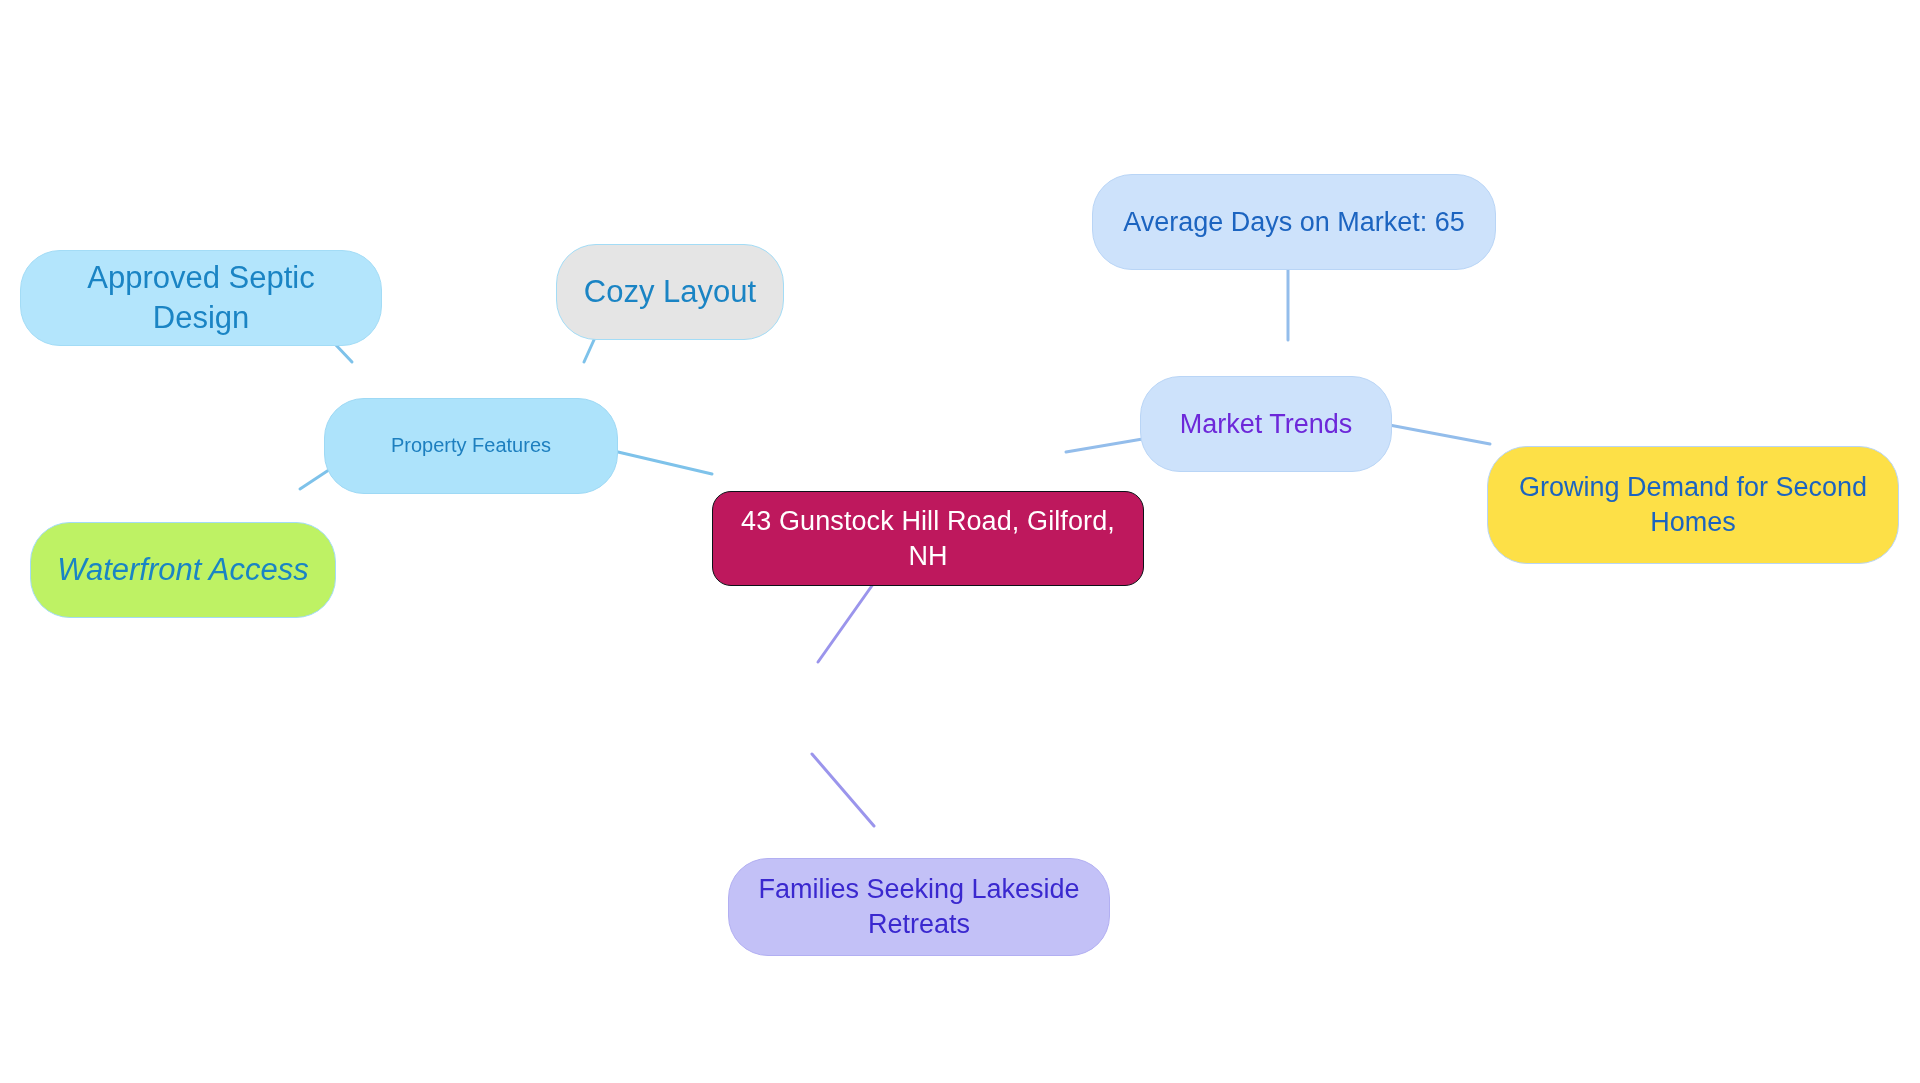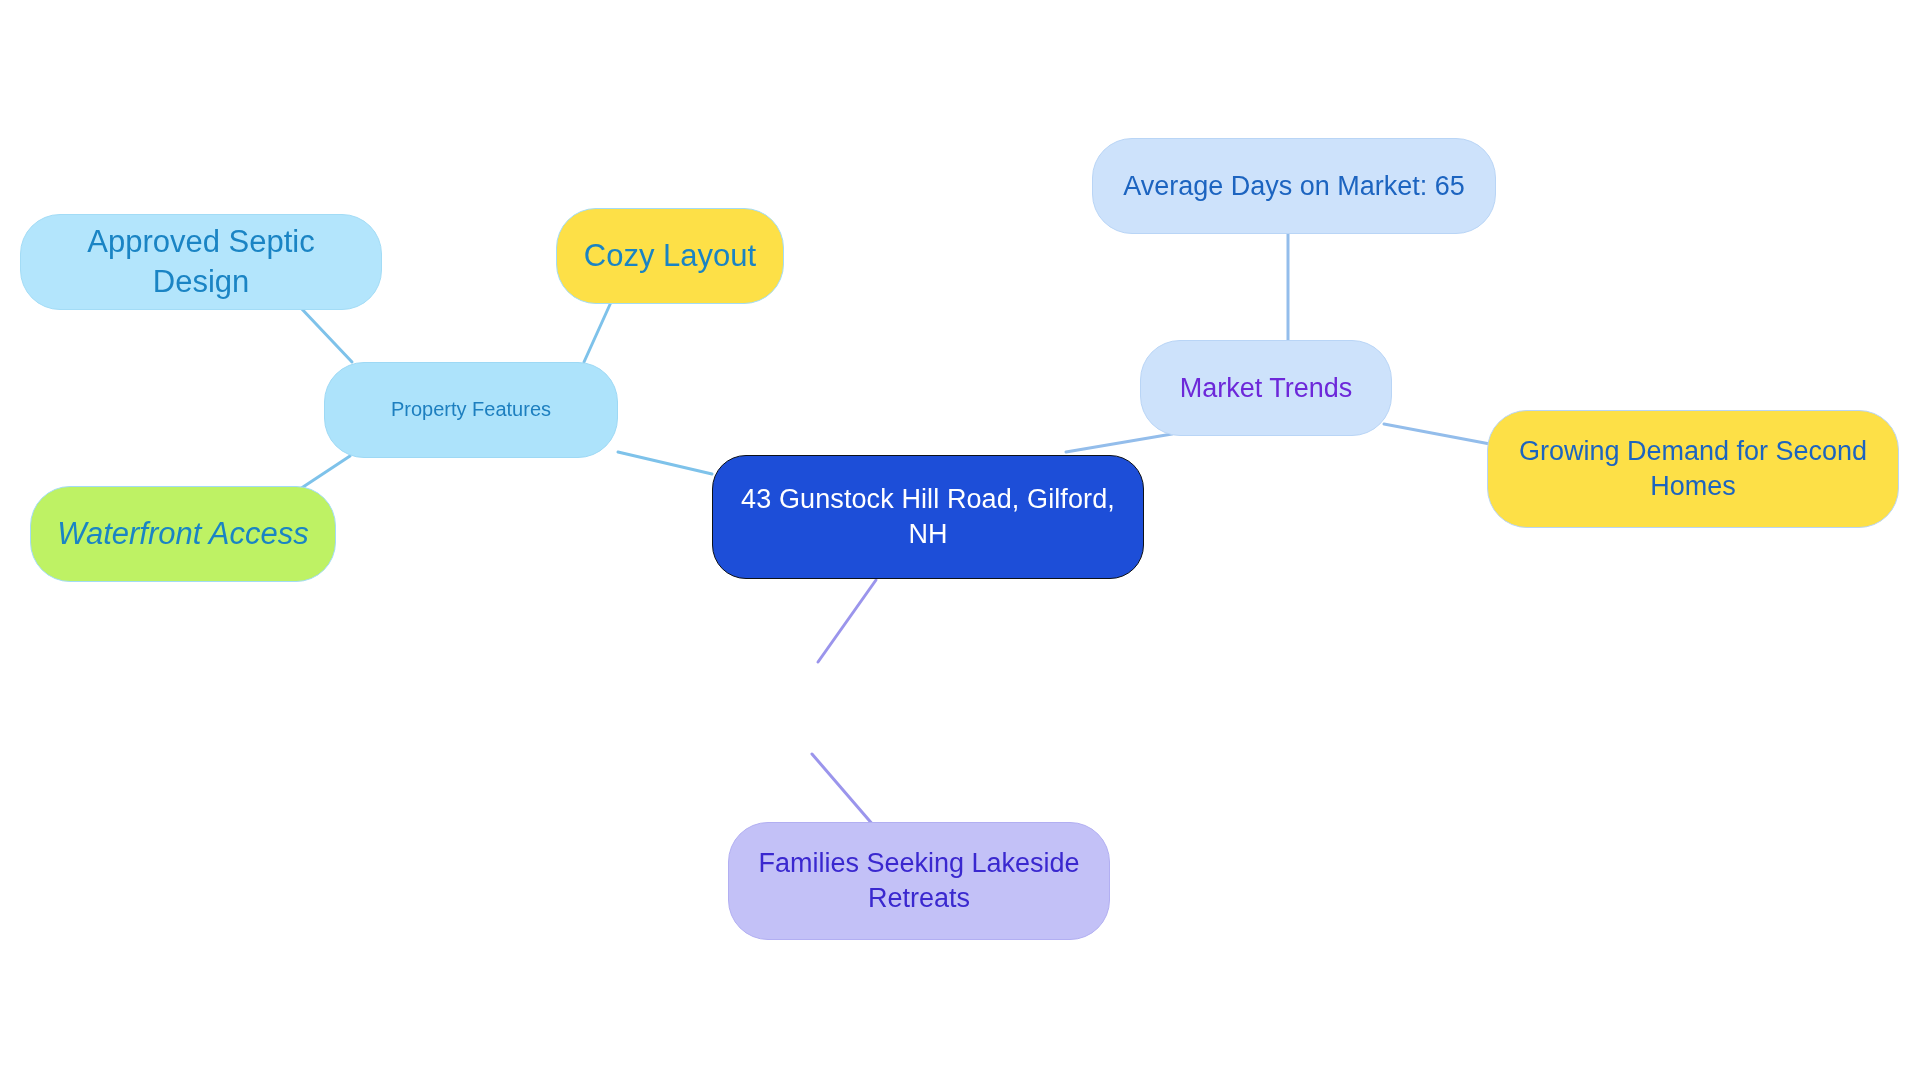--- a/index.html
+++ b/index.html
@@ -27,20 +27,21 @@
     position: absolute;
     box-sizing: border-box;
     display: flex;
     align-items: center;
     justify-content: center;
     text-align: center;
     border-radius: 40px;
     line-height: 1.28;
     padding: 6px 18px;
     white-space: pre-line;
+    margin-top: 36px;
   }
   .node.root {
     background: #0d1117;
     color: #ffffff;
     border: 1px solid #0d1117;
     border-radius: 34px;
     font-size: 27px;
     letter-spacing: 0.1px;
   }
   .node.blue-mid {
@@ -94,21 +95,21 @@
       <line x1="1288" y1="340" x2="1288" y2="234" stroke="#93bdeb" stroke-width="3" stroke-linecap="round"></line>
       <line x1="1384" y1="424" x2="1490" y2="444" stroke="#93bdeb" stroke-width="3" stroke-linecap="round"></line>
       <line x1="876" y1="580" x2="818" y2="662" stroke="#9b95ec" stroke-width="3" stroke-linecap="round"></line>
       <line x1="812" y1="754" x2="874" y2="826" stroke="#9b95ec" stroke-width="3" stroke-linecap="round"></line>
     </svg>
 
   <div class="node blue-leaf" style="left: 20px; top: 214px; width: 362px; height: 96px; background: rgb(179, 229, 252); color: rgb(26, 132, 196);">
     <span>Approved Septic Design</span>
   </div>
 
-  <div class="node blue-leaf" style="left: 556px; top: 208px; width: 228px; height: 96px; background: #fde047; color: rgb(26, 132, 196);">
+  <div class="node blue-leaf" style="left: 556px; top: 208px; width: 228px; height: 96px; background: #e5e5e5; color: rgb(26, 132, 196);">
     <span>Cozy Layout</span>
   </div>
 
   <div class="node blue-leaf" style="left: 30px; top: 486px; width: 306px; height: 96px; background: #bef264; color: rgb(26, 132, 196); font-style: italic;">
     <span>Waterfront Access</span>
   </div>
 
   <div class="node blue-mid" style="left: 324px; top: 362px; width: 294px; height: 96px; background: rgb(173, 227, 251); color: rgb(29, 127, 191);">
     <span>Property Features</span>
   </div>
@@ -119,24 +120,24 @@
 
   <div class="node pale-leaf" style="left: 1487px; top: 410px; width: 412px; height: 118px; background: #fde047; color: rgb(28, 100, 192);">
     <span>Growing Demand for Second
 Homes</span>
   </div>
 
   <div class="node pale-mid" style="left: 1140px; top: 340px; width: 252px; height: 96px; background: rgb(205, 226, 251); color: #6d28d9;">
     <span>Market Trends</span>
   </div>
 
-  <div class="node purple-leaf" style="left: 728px; top: 822px; width: 382px; height: 118px; background: rgb(195, 193, 247); color: rgb(58, 40, 207);">
+  <div class="node purple-leaf" style="left: 728px; top: 822px; width: 382px; height: 98px; background: rgb(195, 193, 247); color: rgb(58, 40, 207);">
     <span>Families Seeking Lakeside
 Retreats</span>
   </div>
 
 
-  <div class="node root" style="left: 712px; top: 455px; width: 432px; height: 124px; background: #1d4ed8; color: rgb(255, 255, 255);">
+  <div class="node root" style="left: 712px; top: 455px; width: 432px; height: 95px; background: #be185d; color: rgb(255, 255, 255); border-radius: 19px;">
     <span>43 Gunstock Hill Road, Gilford,
 NH</span>
   </div>
 
 </div>
 
 </body></html>

